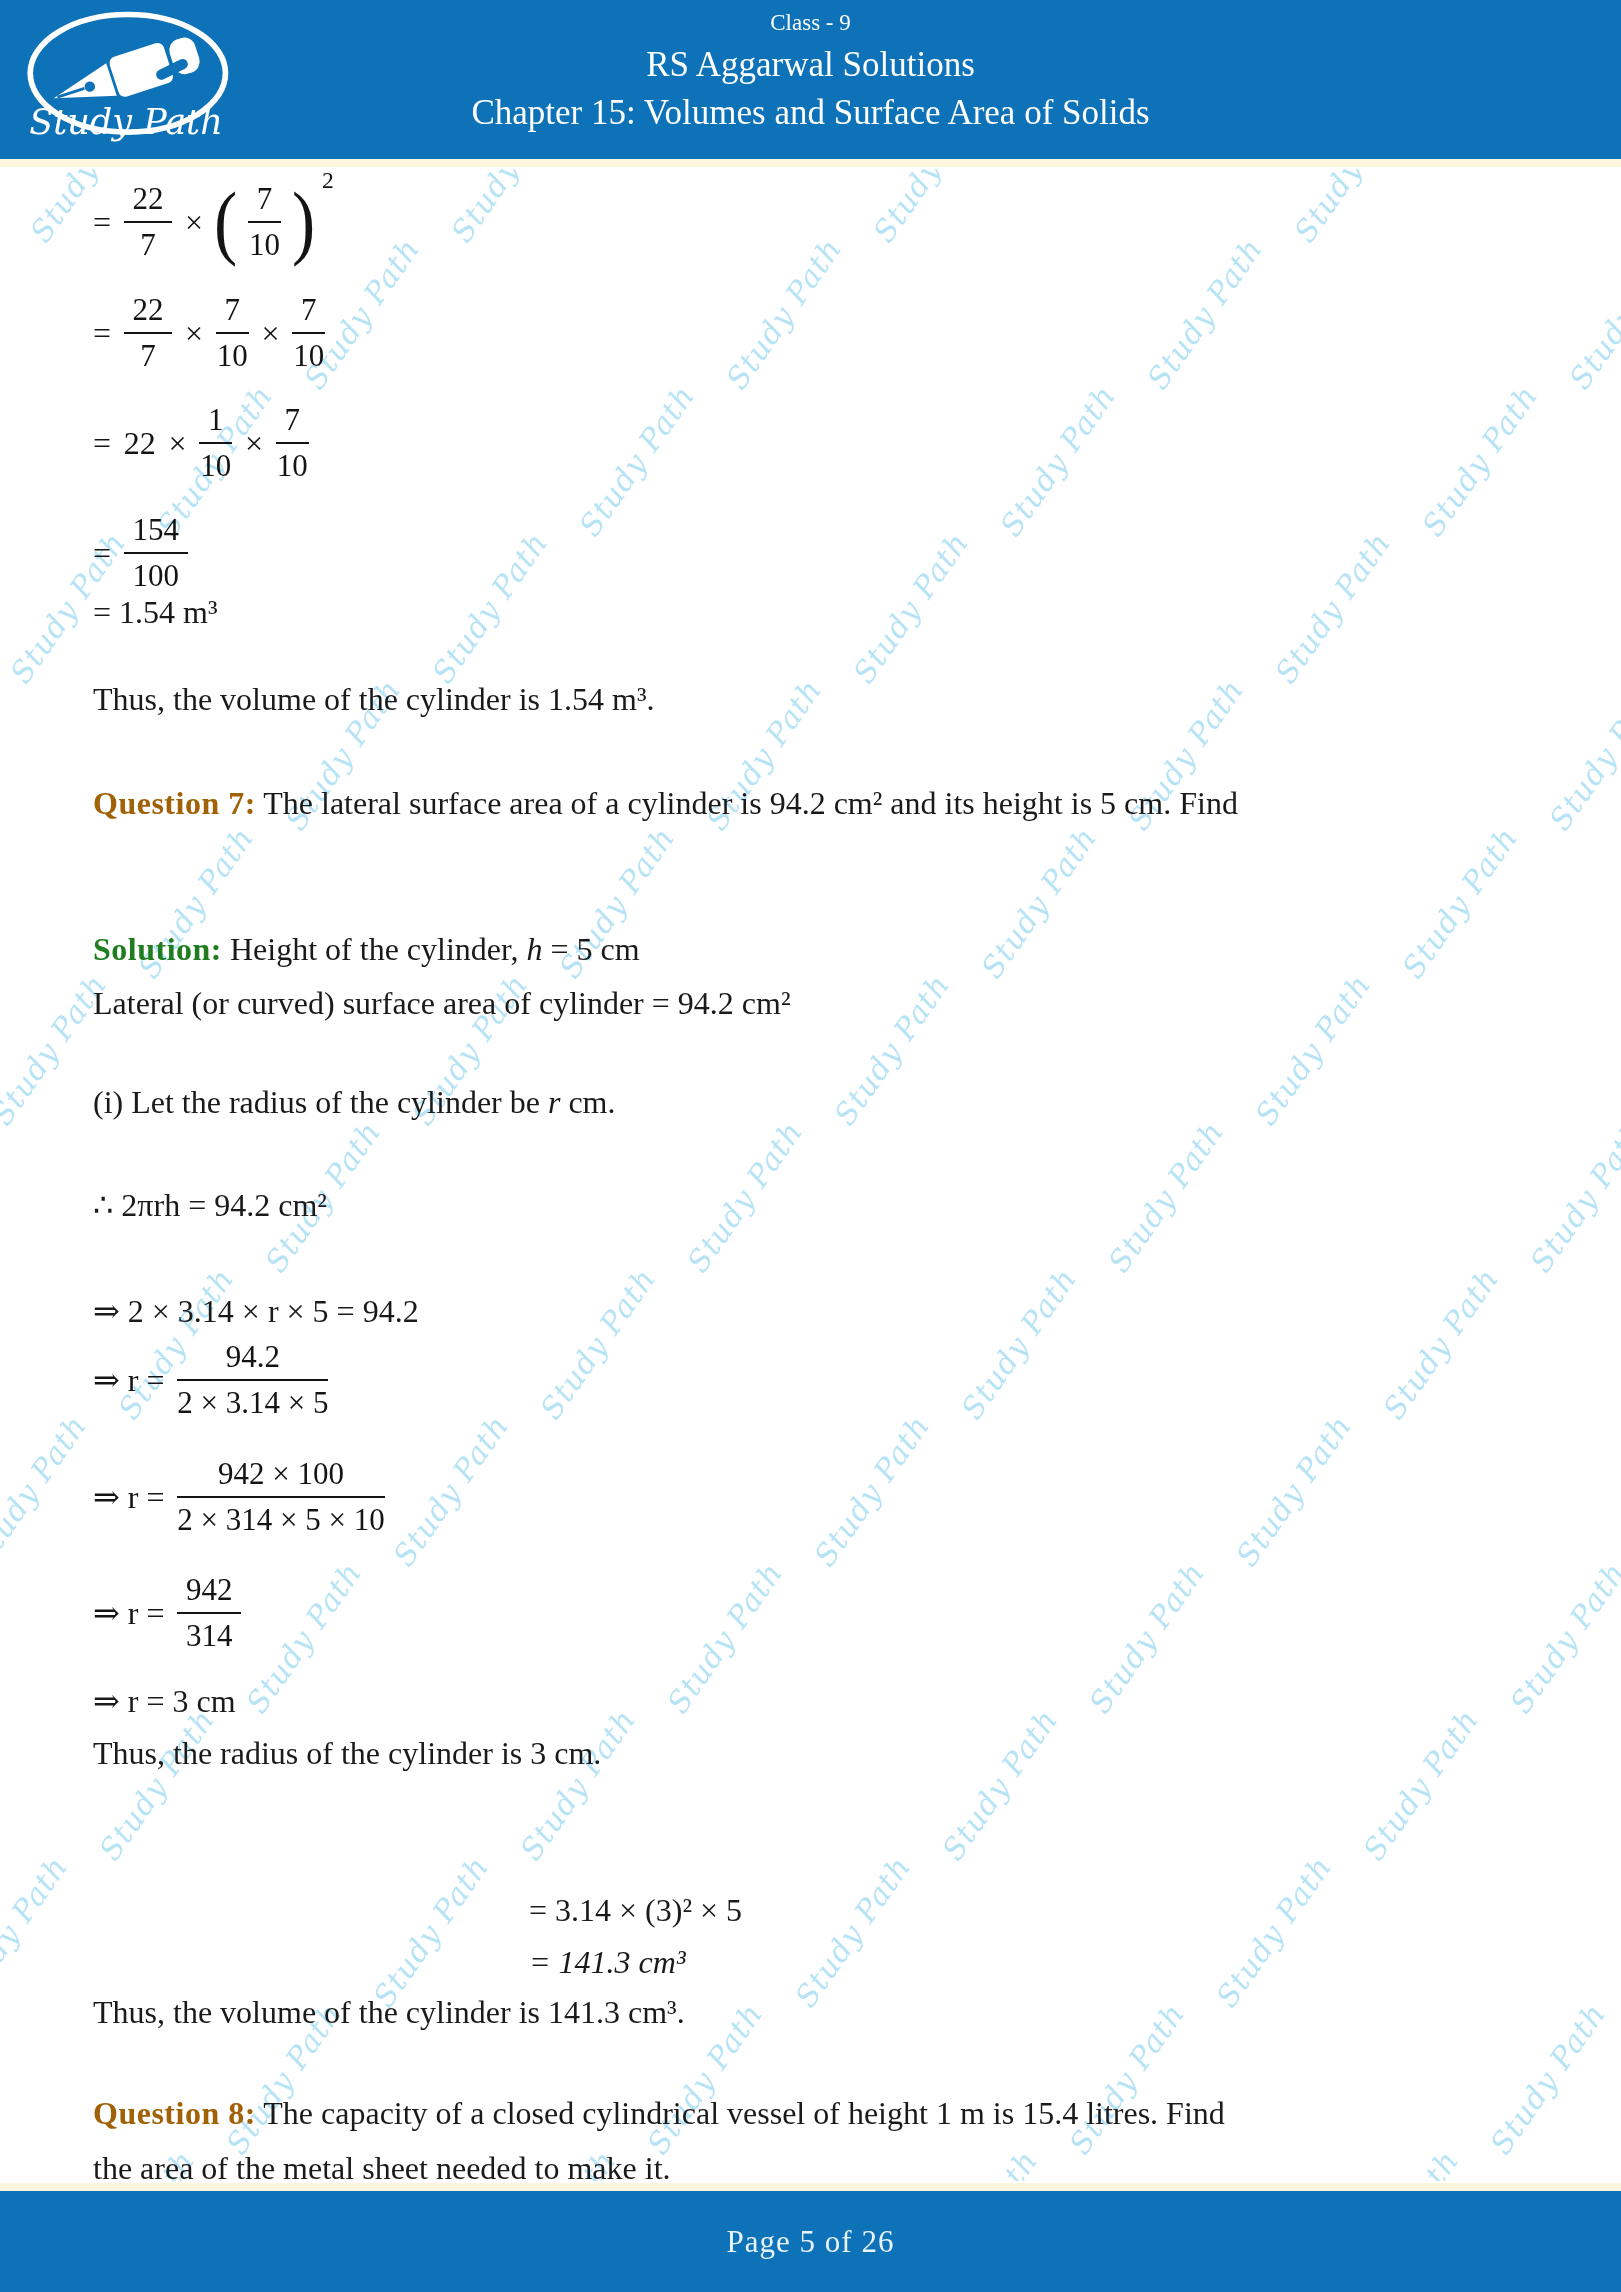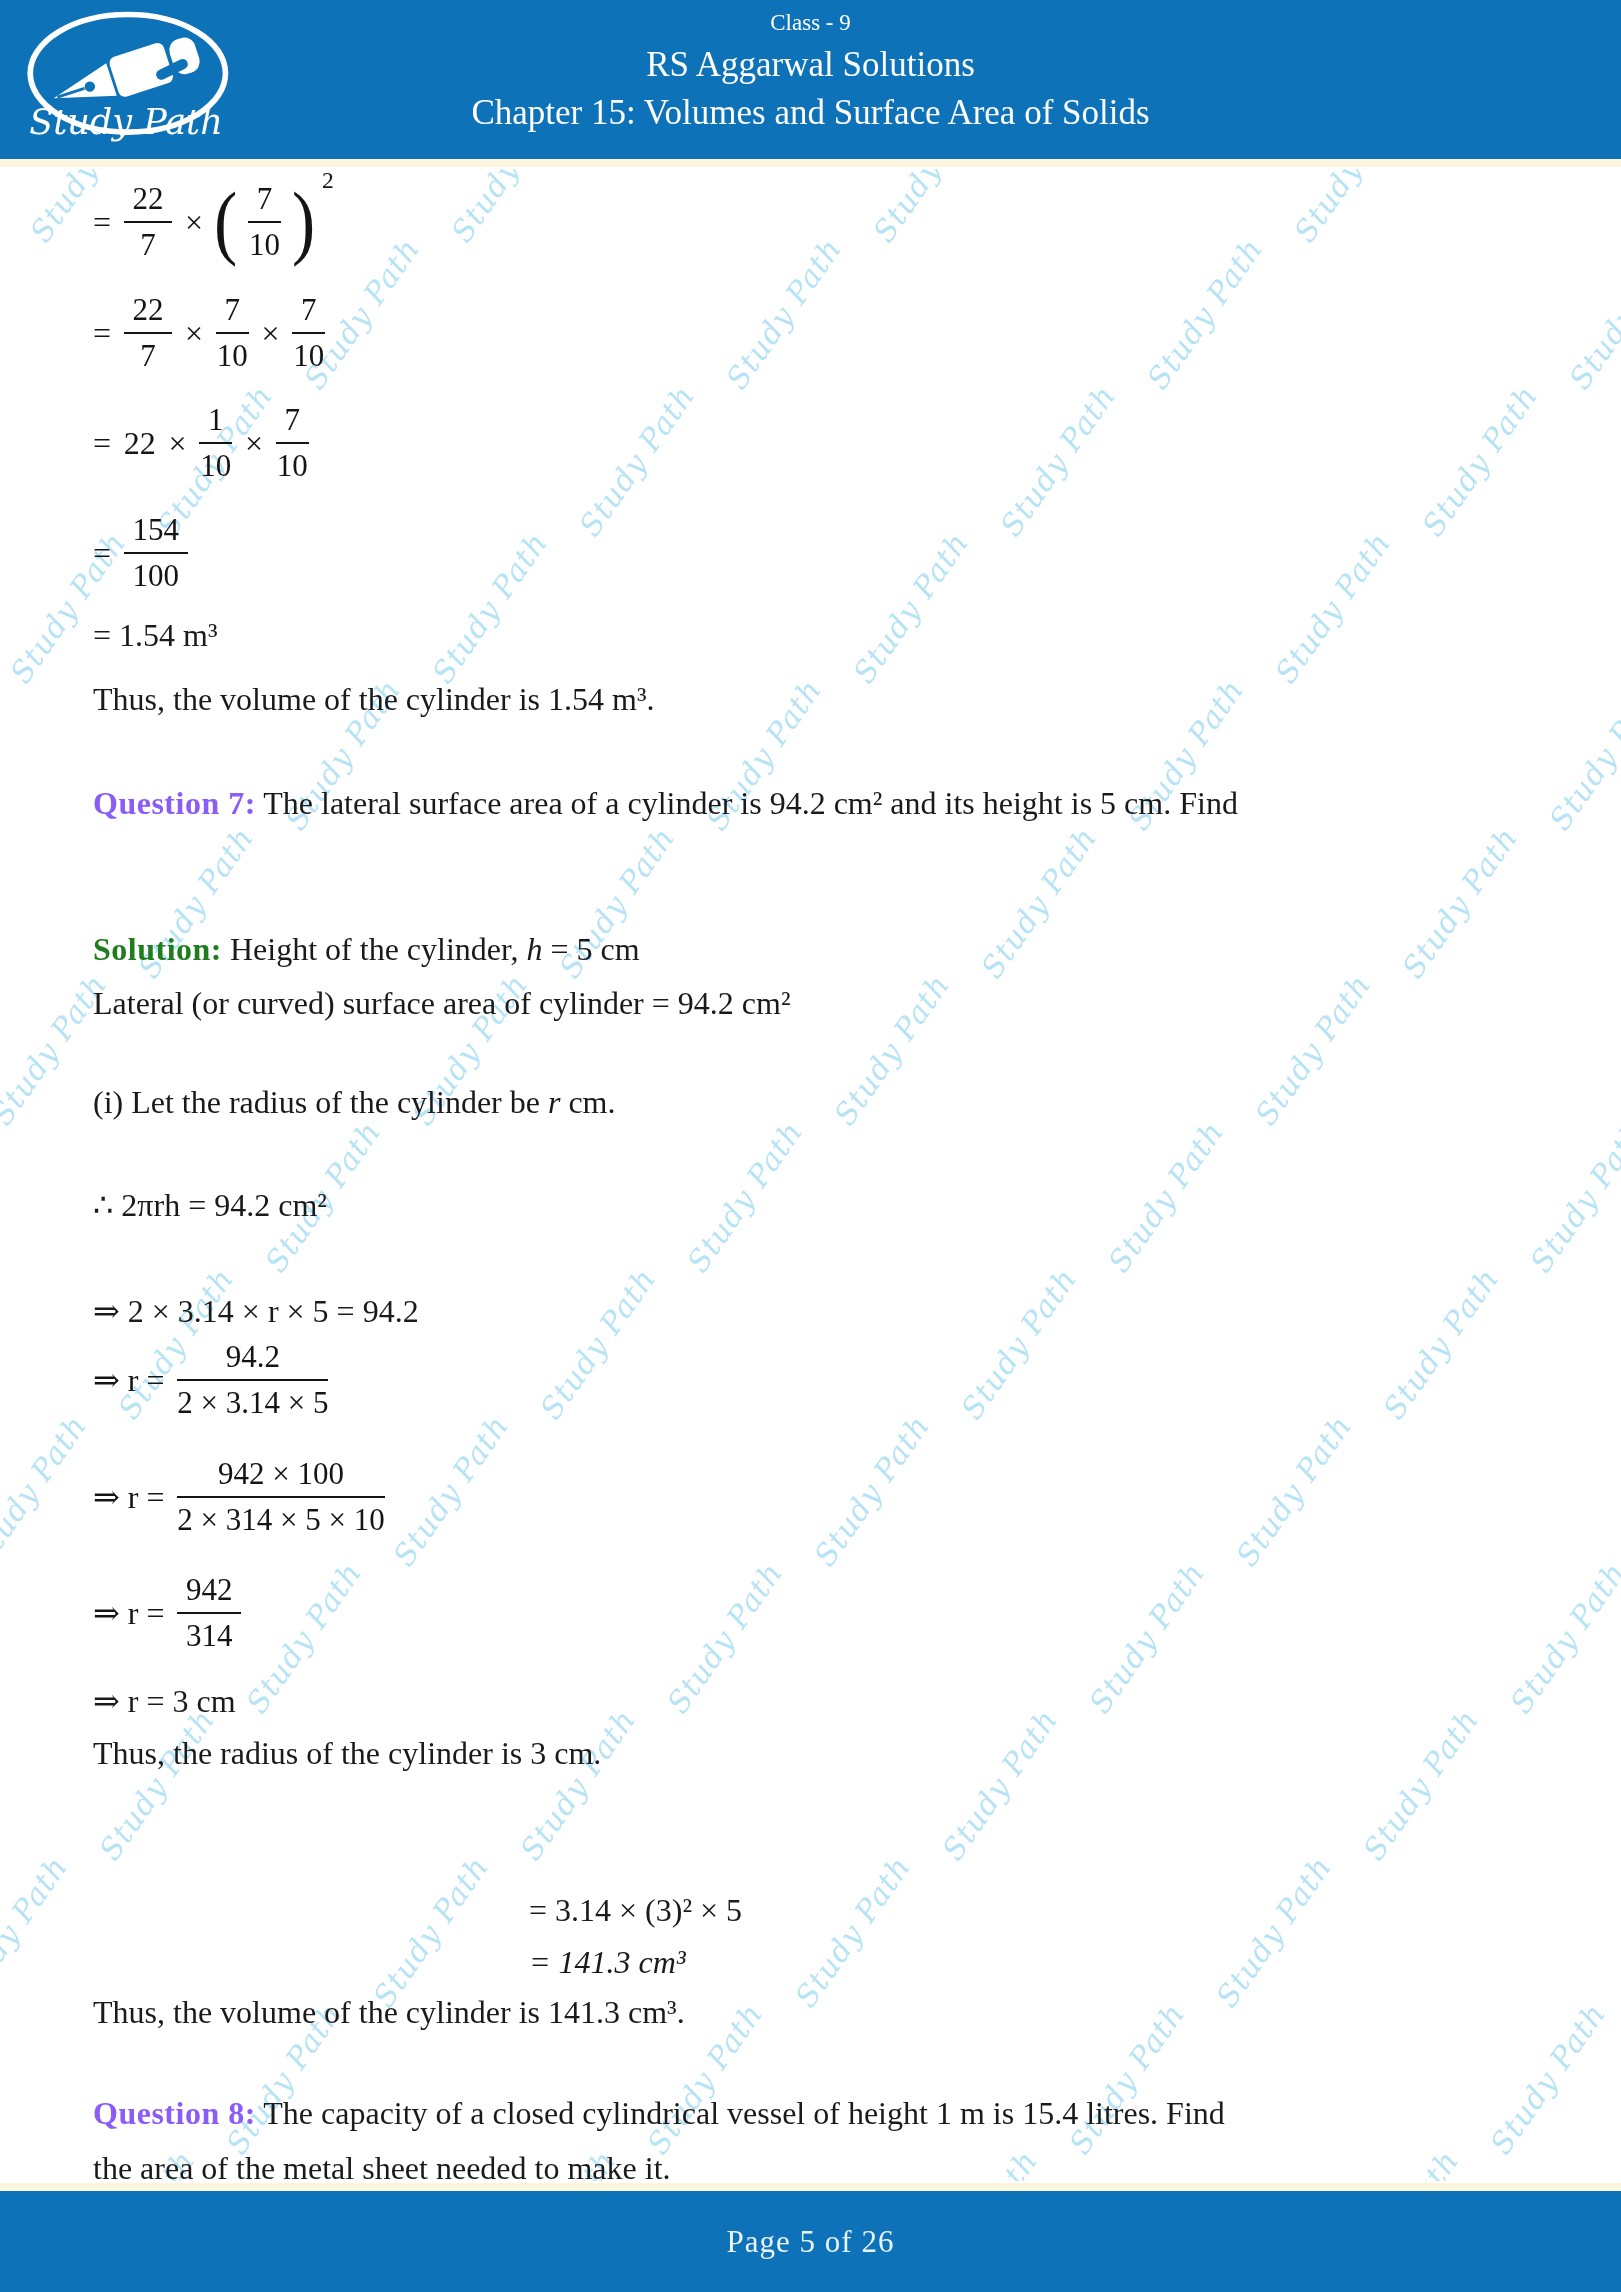--- a/index.html
+++ b/index.html
@@ -22,21 +22,21 @@
   .footer-text { color:#e9f3fb; font-size:31px; letter-spacing:1px; }
 
   
   #watermarks { position:absolute; top:169px; left:0; right:0; height:2012px; overflow:hidden; z-index:1; }
   .wm { position:absolute; transform:rotate(-55deg); font-style:italic; font-size:30px; letter-spacing:1px; color:rgba(110,200,235,0.50); white-space:nowrap; font-family:"DejaVu Serif",serif; }
 
   
   .content { position:absolute; top:0; left:0; right:0; bottom:0; z-index:2; }
   .content p { position:absolute; left:93px; font-size:32px; color:#1a1a1a; }
   .para2 { width:1441px; line-height:55px; }
-  .qlabel { font-weight:bold; color:#8b5cf6; letter-spacing:0.5px; }
+  .qlabel { font-weight:bold; color:#a16207; letter-spacing:0.5px; }
   .slabel { font-weight:bold; color:#1f7d1f; letter-spacing:0.5px; }
   .var { font-style:italic; }
 
   .eqrow { position:absolute; left:93px; display:flex; align-items:center; gap:12.7px; font-size:32px; color:#141414; }
   .frac { display:inline-block; text-align:center; font-size:31px; line-height:1.15; }
   .frac .num { display:block; border-bottom:2.9px solid #141414; padding:0 8.8px 3.9px; }
   .frac .den { display:block; padding-top:3.9px; }
   .bigp { font-size:82px; font-weight:400; line-height:0.85; margin:0 -3.9px; transform:scaleX(0.85); }
   .psup { align-self:flex-start; font-size:23.5px; margin:0 0 0 -3.9px; }
 </style>
@@ -178,21 +178,21 @@
           <span class="den">10</span>
         </span>
       </div>
     <div class="eqrow" style="top:506px; height:94px;">
         <span class="tok">=</span>
         <span class="frac">
           <span class="num">154</span>
           <span class="den">100</span>
         </span>
       </div>
-    <p style="top:617px;">= 1.54 m³</p>
+    <p style="top:594px;">= 1.54 m³</p>
     <p style="top:681px;">Thus, the volume of the cylinder is 1.54 m³.</p>
 
     <p class="para2" style="top:776px;"><span class="qlabel">Question 7:</span> <span>The lateral surface area of a cylinder is 94.2 cm² and its height is 5 cm. Find</span><br></p>
 
     <p style="top:931px;"><span class="slabel">Solution:</span> <span><span>Height of the cylinder, </span><span class="var">h</span><span> = 5 cm</span></span></p>
     <p style="top:985px;">Lateral (or curved) surface area of cylinder = 94.2 cm²</p>
 
     <p style="top:1084px;"><span>(i) Let the radius of the cylinder be </span><span class="var">r</span><span> cm.</span></p>
 
     <p style="top:1186px;">∴ 2πrh = 94.2 cm²</p>

